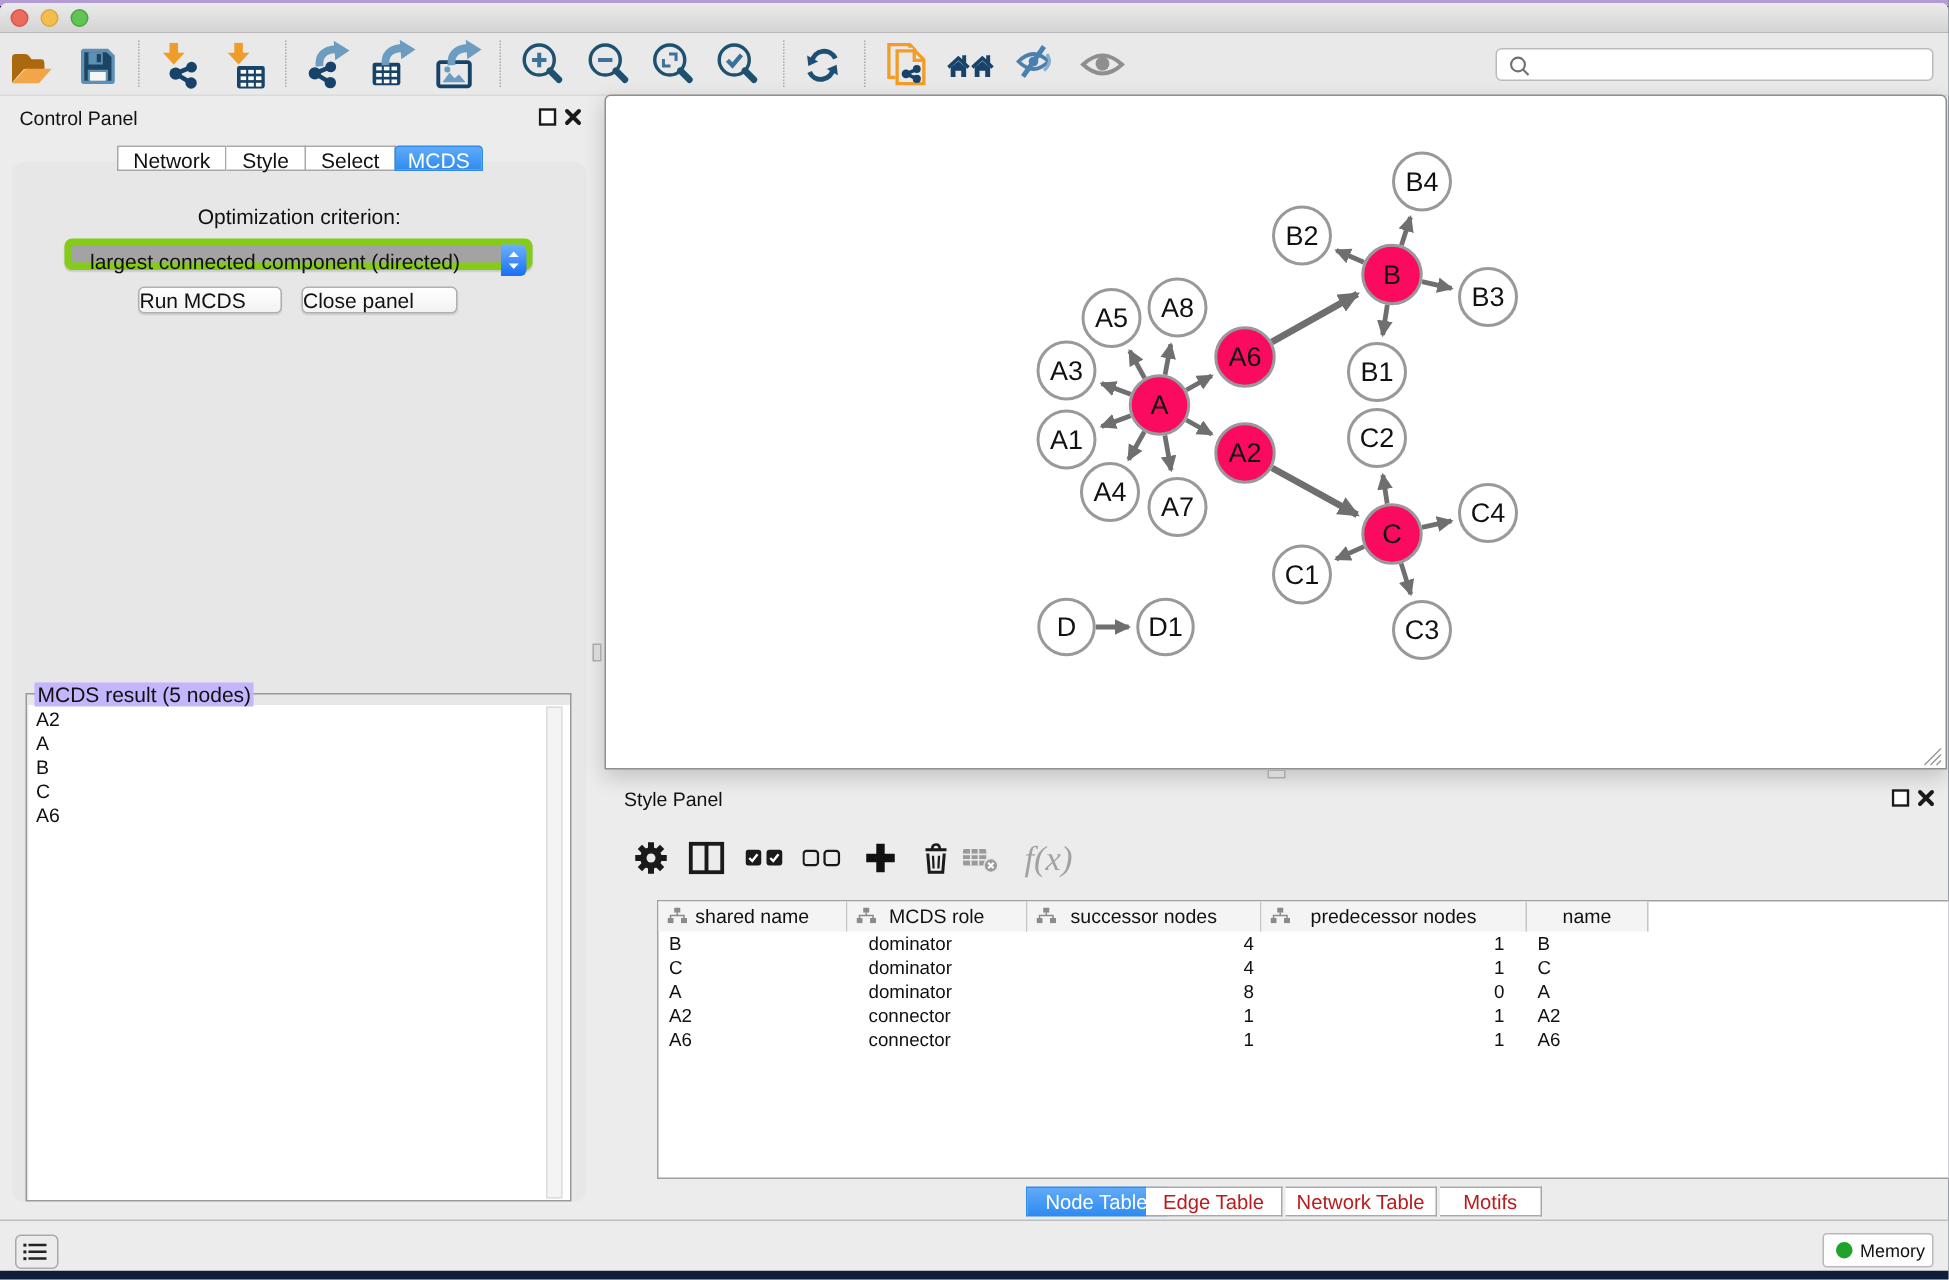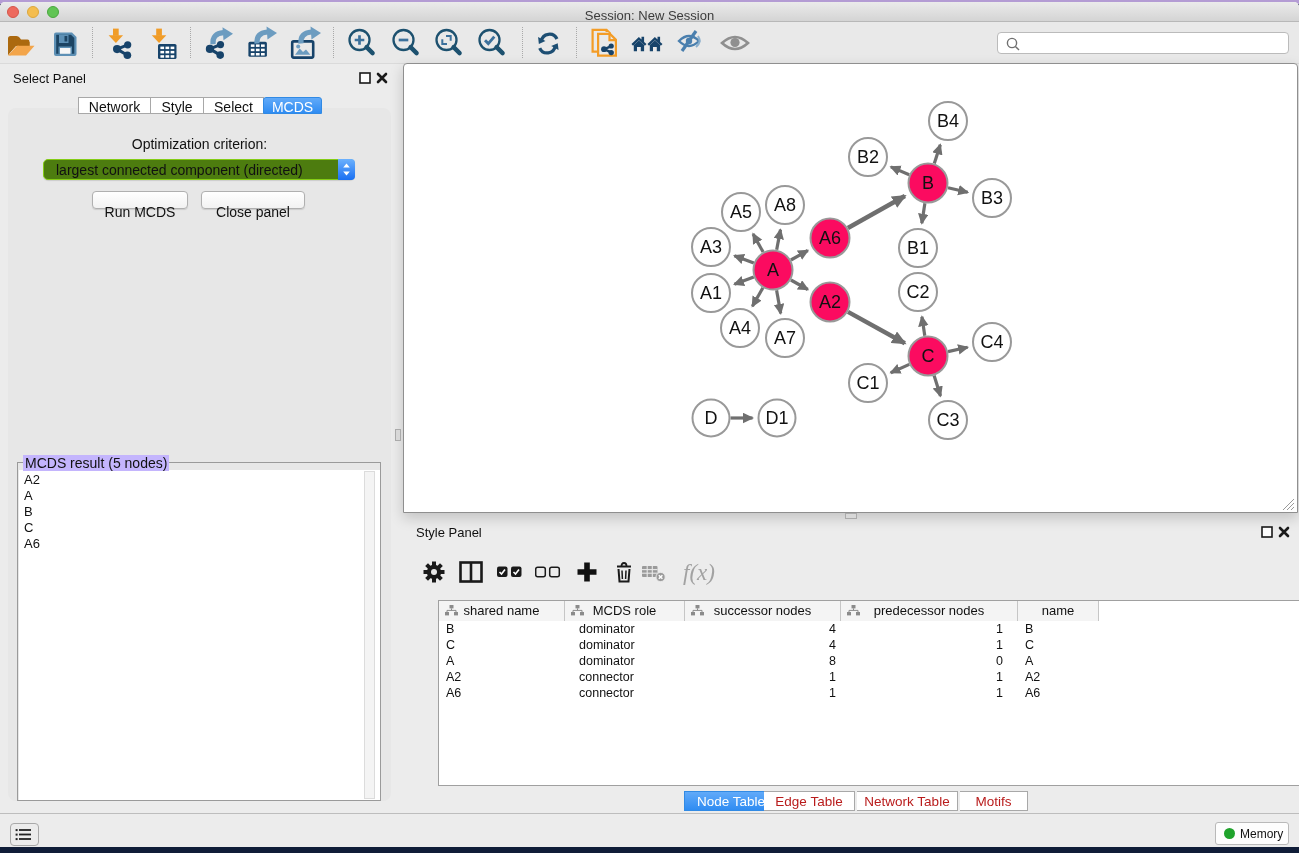--- a/index.html
+++ b/index.html
@@ -18,28 +18,28 @@
 .sep { top:27px; width:1px; height:31px; border-left:1px dotted #a9a9a9; }
 #searchbox { left:997px; top:32px; width:292px; height:22px; background:#fff;
   border:1px solid #bbb; border-radius:4px; }
 
 #cp-title { left:13px; top:71px; font-size:13px; color:#111; }
 #lpanel { left:8px; top:108px; width:383px; height:693px; background:#e7e7e7; border-radius:8px; }
 .tab { top:97px; height:17px; background:#fff; border:1px solid #a8a8a8; font-size:14px;
   text-align:center; color:#111; padding-top:1px; }
 #tab-mcds { background:linear-gradient(#61aaf9,#2f8cf2); color:#fff; border:1px solid #318ae4; border-radius:3px 3px 0 0; }
 #optlabel { left:8px; top:136px; width:383px; text-align:center; font-size:14px; color:#111; }
-#combo { left:43px; top:159px; width:312px; height:21px; background:#4d7c0f;
-  border:1px solid #84cc16; border-radius:5px; box-shadow:0 1px 1px rgba(0,0,0,0.12); }
+#combo { left:43px; top:159px; width:312px; height:21px; background:#a3a3a3;
+  border:5px solid #84cc16; border-radius:5px; box-shadow:0 1px 1px rgba(0,0,0,0.12); }
 #combo .txt { left:12px; top:2px; font-size:14px; color:#111; }
 #combo .cap { right:-1px; top:-1px; width:17px; height:21px; border-radius:0 4px 4px 0;
   background:linear-gradient(#6cb1fd,#1a6ff2); }
 .btn { top:191px; height:18px; background:linear-gradient(#ffffff,#f2f2f2); border:1px solid #b0b0b0;
-  border-radius:4px; font-size:14px; text-align:center; color:#111;
-  box-shadow:0 1px 1px rgba(0,0,0,0.12); padding-top:12px; }
+  border-radius:4px; font-size:14px; text-align:left; color:#111;
+  box-shadow:0 1px 1px rgba(0,0,0,0.12); padding-top:0px; }
 #mcdsbox { left:17px; top:462px; width:364px; height:339px; border:1px solid #9a9a9a; }
 #mcdstitle { left:23px; top:455px; background:#c4b5fd; font-size:14px; color:#111; padding:0 2px; }
 #mcdslist { left:1px; top:7px; width:361px; height:330px; background:#fff; font-size:13px;
   line-height:16px; padding:2px 0 0 5px; color:#111; }
 #mcdsscroll { right:5px; top:8px; width:11px; height:328px; background:#f4f4f4;
   border:1px solid #dcdcdc; }
 
 #netwin { left:403px; top:63px; width:895px; height:450px; background:#fff;
   border:1px solid #8f8f8f; border-radius:4px 4px 0 0;
   box-shadow:0 5px 14px rgba(0,0,0,0.18); }
@@ -67,21 +67,20 @@
   border:1px solid #b9b9b9; border-radius:3px; font-size:12px; color:#111; }
 </style>
 </head>
 <body>
 <div id="topstrip" class="abs"></div>
 <div id="appwin" class="abs"></div>
 <div id="titlebar" class="abs">
   <div class="abs tl" style="left:7px; background:#ed6a5e; border:1px solid #d55549;"></div>
   <div class="abs tl" style="left:27px; background:#f4bd4f; border:1px solid #dda73b;"></div>
   <div class="abs tl" style="left:47px; background:#61c454; border:1px solid #4aa73e;"></div>
-  <div id="ttl" class="abs">Session: New Session</div>
 </div>
 <div id="toolbar" class="abs"></div>
 <svg class="abs" style="left:2px;top:26px" width="36" height="36" viewBox="0 0 36 36">
     <path d="M6 29 L6 12.5 Q6 10 8.5 10 L14.5 10 Q16.5 10 17.5 11.5 L19 13.5 L25.5 13.5 Q27.5 13.5 27.5 15.8 L27.5 20 L14 20 Z" fill="#ab690f"></path>
     <path d="M6 29 L6 16 L27.5 16 L27.5 20 L13 20 Z" fill="#ab690f"></path>
     <path d="M7.2 29.5 L15.5 19.8 L32.5 19.8 L24 29.5 Z" fill="#f3a54a"></path>
     <path d="M6 29.5 L15 19.8 L17 19.8 L8.4 29.5 Z" fill="#f3a54a"></path>
   </svg>
 <svg class="abs" style="left:47px;top:26px" width="36" height="36" viewBox="0 0 36 36">
     <path d="M7 8.5 Q7 6.5 9 6.5 L25 6.5 L29.5 11 L29.5 28 Q29.5 30 27.5 30 L9 30 Q7 30 7 28 Z" fill="#5d90b5"></path>
@@ -237,21 +236,21 @@
 <div class="abs sep" style="left:333px;"></div>
 <div class="abs sep" style="left:522px;"></div>
 <div class="abs sep" style="left:576px;"></div>
 <div id="searchbox" class="abs">
   <svg class="abs" style="left:7px;top:3px" width="16" height="16" viewBox="0 0 16 16">
    <circle cx="7" cy="7" r="4.6" fill="none" stroke="#6f6f6f" stroke-width="1.4"></circle>
    <line x1="10.4" y1="10.4" x2="14" y2="14" stroke="#6f6f6f" stroke-width="1.4"></line>
   </svg>
 </div>
 
-<div id="cp-title" class="abs">Select Panel</div>
+<div id="cp-title" class="abs">Control Panel</div>
 <svg class="abs" style="left:359px;top:72px" width="30" height="12" viewBox="0 0 30 12">
   <rect x="1" y="1" width="10" height="10" fill="#fdfdfd" stroke="#1a1a1a" stroke-width="1.6"></rect>
   <path d="M19 2 L27 10 M27 2 L19 10" stroke="#1a1a1a" stroke-width="2.6" stroke-linecap="round"></path>
 </svg>
 <div id="lpanel" class="abs"></div>
 <div class="tab abs" style="left:78px; width:73px;">Network</div>
 <div class="tab abs" style="left:151px; width:53px; border-left:none;">Style</div>
 <div class="tab abs" style="left:204px; width:60px; border-left:none;">Select</div>
 <div class="tab abs" id="tab-mcds" style="left:263px; width:59px;">MCDS</div>
 <div id="optlabel" class="abs">Optimization criterion:</div>

